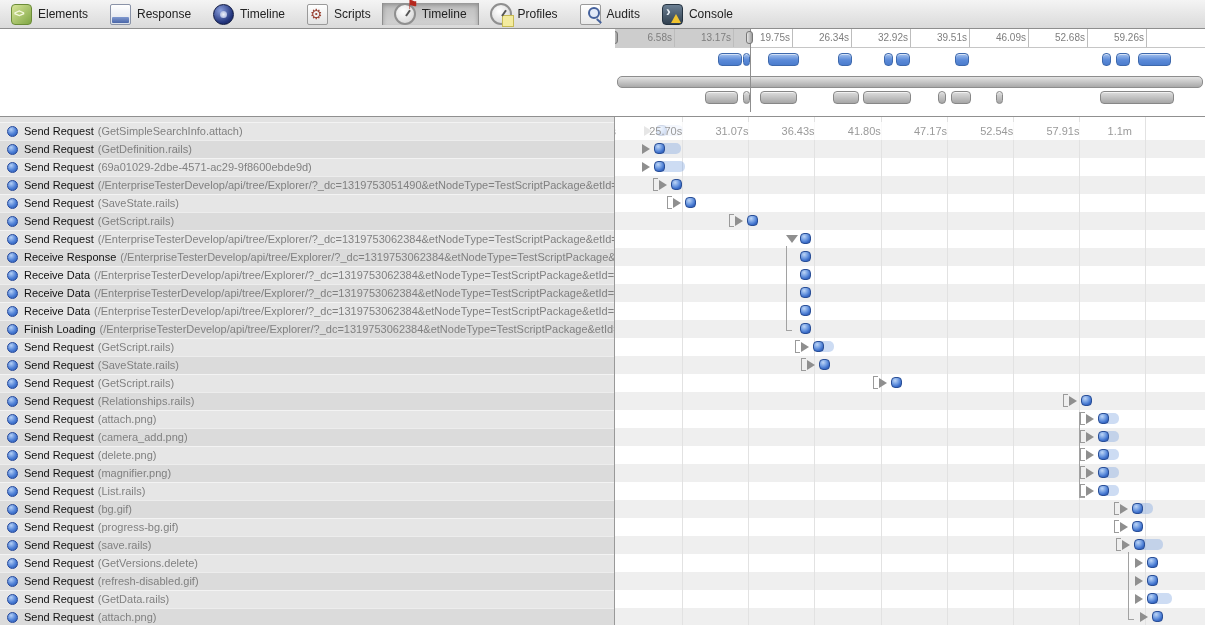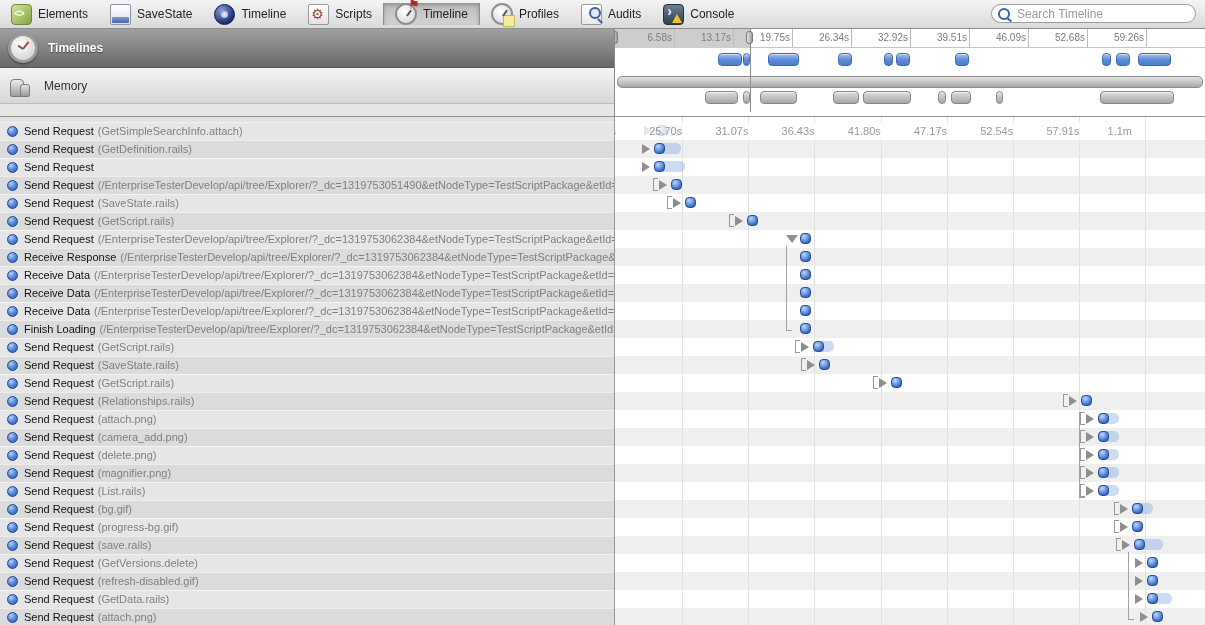--- a/index.html
+++ b/index.html
@@ -106,21 +106,21 @@
 <div id="app">
 
   <div id="toolbar">
     <div id="tabsbar" style="display:flex;">
         <div class="tab">
           <div class="tbicon i-elements"></div>
           <div>Elements</div>
         </div>
         <div class="tab">
           <div class="tbicon i-resources"></div>
-          <div>SaveState</div>
+          <div>Response</div>
         </div>
         <div class="tab">
           <div class="tbicon i-network"></div>
           <div>Timeline</div>
         </div>
         <div class="tab">
           <div class="tbicon i-scripts"></div>
           <div>Scripts</div>
         </div>
         <div class="tab active">
@@ -137,37 +137,23 @@
         </div>
         <div class="tab">
           <div class="tbicon i-audits"></div>
           <div>Audits</div>
         </div>
         <div class="tab">
           <div class="tbicon i-console"></div>
           <div>Console</div>
         </div>
       </div>
-    <div id="searchbox">
-      <span class="mag"></span>
-      <input type="text" placeholder="Search Timeline" style="">
-    </div>
   </div>
 
   <div id="overview">
-    <div id="ov-side">
-      <div id="ov-timelines" class="ov-item">
-        <span class="ov-clock"></span>
-        <span>Timelines</span>
-      </div>
-      <div id="ov-memory" class="ov-item">
-        <span class="ov-mem"></span>
-        <span>Memory</span>
-      </div>
-    </div>
     <div id="ov-right">
       <div id="ov-ruler">
           <div class="shade"></div>
           <div class="ov-tick" style="left: 59px;"></div>
           <div class="ov-lab" style="right: 533px;">6.58s</div>
           <div class="ov-tick" style="left: 118px;"></div>
           <div class="ov-lab" style="right: 474px;">13.17s</div>
           <div class="ov-tick" style="left: 177px;"></div>
           <div class="ov-lab" style="right: 415px;">19.75s</div>
           <div class="ov-tick" style="left: 236px;"></div>
@@ -221,20 +207,21 @@
           <div class="rdetail">(GetSimpleSearchInfo.attach)</div>
         </div>
         <div class="lrow">
           <div class="ball"></div>
           <div class="rtype">Send Request</div>
           <div class="rdetail">(GetDefinition.rails)</div>
         </div>
         <div class="lrow">
           <div class="ball"></div>
           <div class="rtype">Send Request</div>
+          <div class="rdetail">(69a01029-2dbe-4571-ac29-9f8600ebde9d)</div>
         </div>
         <div class="lrow">
           <div class="ball"></div>
           <div class="rtype">Send Request</div>
           <div class="rdetail">(/EnterpriseTesterDevelop/api/tree/Explorer/?_dc=1319753051490&amp;etNodeType=TestScriptPackage&amp;etId=...</div>
         </div>
         <div class="lrow">
           <div class="ball"></div>
           <div class="rtype">Send Request</div>
           <div class="rdetail">(SaveState.rails)</div>

